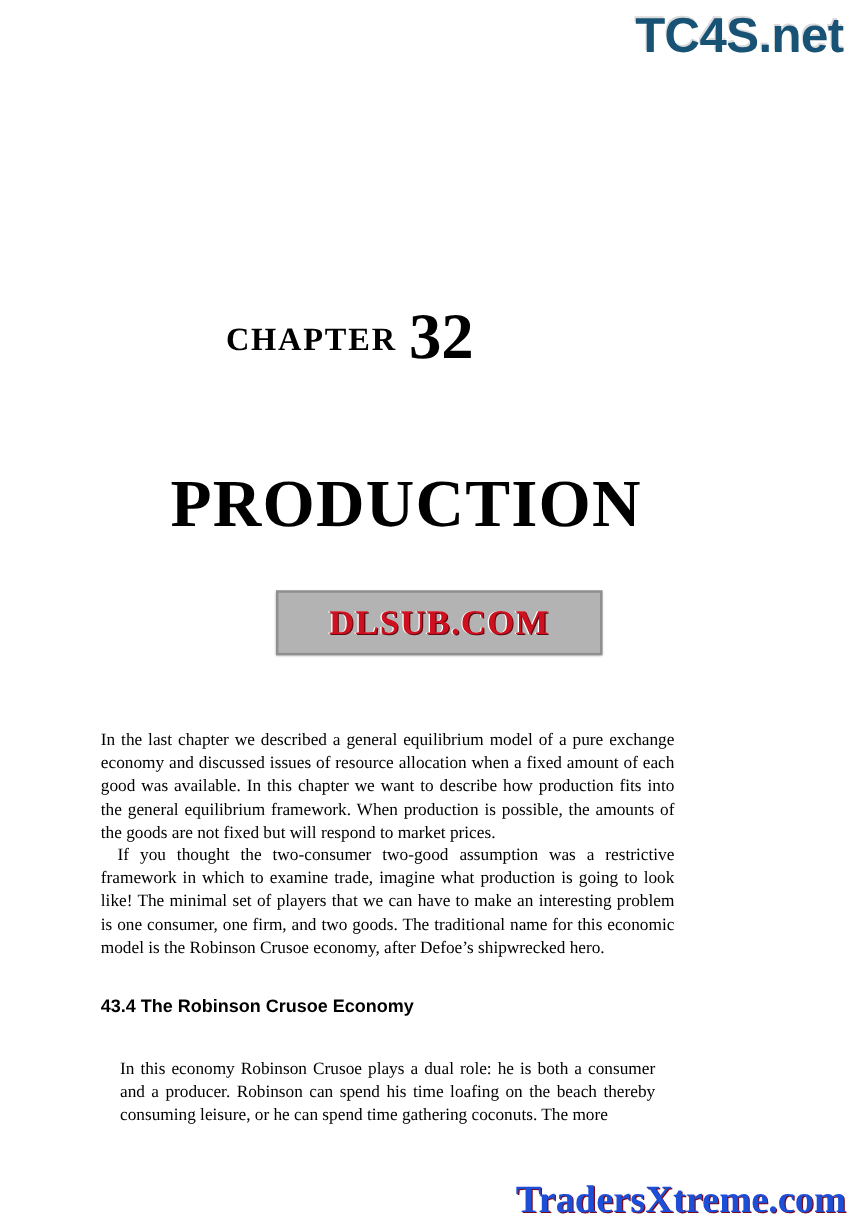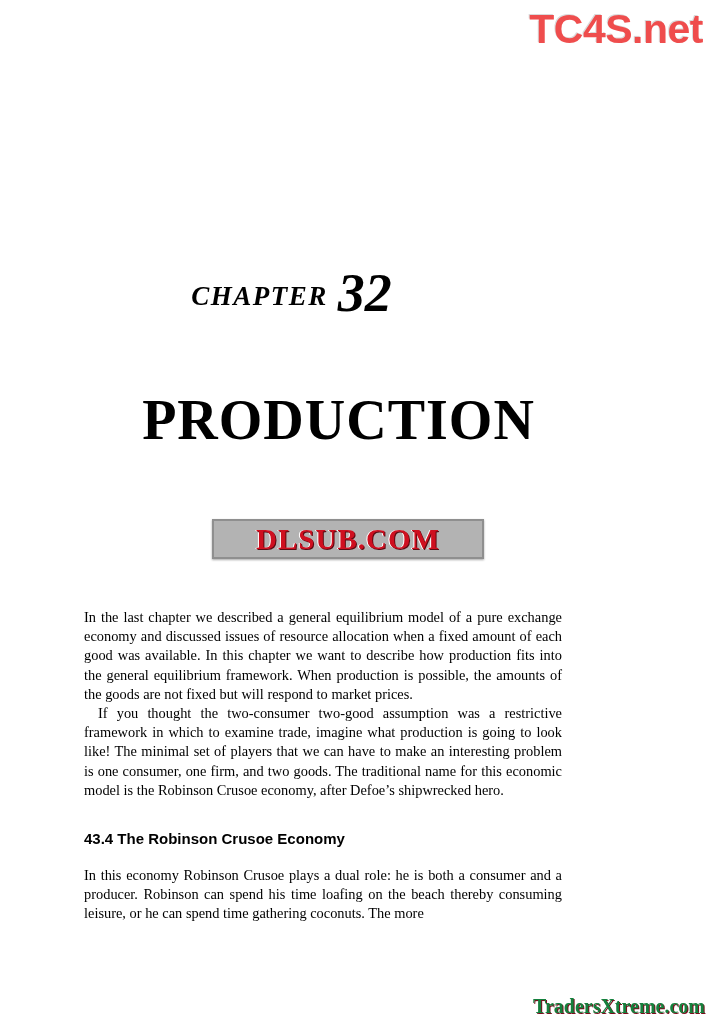--- a/index.html
+++ b/index.html
@@ -18,45 +18,44 @@
 
   
   .wm-top {
     position: absolute;
     top: 6px;
     right: 14px;
     font-family: "Liberation Sans", sans-serif;
     font-weight: bold;
     font-size: 41px;
     letter-spacing: -0.5px;
-    color: #ef4444;
+    color: #0c4a6e;
     text-shadow:
        1px 1px 0 #ffffff,
       -1px -1px 0 #d9d9d9;
     opacity: 0.95;
   }
   .wm-bottom {
     position: absolute;
     bottom: 6px;
     right: 12px;
     font-family: "Liberation Serif", serif;
     font-weight: bold;
     font-style: normal;
-    font-size: 20px;
-    color: #15803d;
+    font-size: 32px;
+    color: #1d4ed8;
     text-shadow: 1px 1px 0 #7a0a1c;
     letter-spacing: 0px;
   }
   .wm-mid {
     position: absolute;
     top: 492px;
-    left: 212px;
+    left: 230px;
     width: 272px;
-    height: 40px;
-    margin-top: 27px;
+    height: 54px;
   }
   .wm-mid .plate {
     position: absolute;
     inset: 0;
     background: #b3b3b3;
     border: 2px solid #8f8f8f;
     box-shadow: 0 1px 2px rgba(0,0,0,0.35);
   }
   .wm-mid .txt {
     position: absolute;
@@ -70,26 +69,25 @@
     color: #cf1020;
     letter-spacing: 1px;
     text-shadow:
       1px 1px 0 #5e0a12,
       -1px 0 0 #ffffff;
   }
 
   
   .chapter-line {
     position: absolute;
-    top: 256px;
+    top: 243px;
     left: 0;
     width: 583px;
     text-align: center;
     white-space: nowrap;
-    font-style: italic;
   }
   .chapter-word {
     font-family: "Liberation Serif", serif;
     font-weight: bold;
     font-size: 27px;
     letter-spacing: 1.5px;
     vertical-align: baseline;
   }
   .chapter-number {
     font-family: "Liberation Serif", serif;
@@ -146,21 +144,21 @@
   .body-block-2 {
     position: absolute;
     left: 84px;
     top: 866px;
     width: 478px;
     font-size: 14.4px;
     line-height: 19.2px;
     text-align: justify;
     text-justify: inter-word;
   }
-  .body-block-2 p { margin: 0; }
+  .body-block-2 p { margin: 16px; }
 </style>
 </head>
 <body>
 
 <div class="wm-top">TC4S.net</div>
 
 <div class="chapter-line">
   <span class="chapter-word">CHAPTER</span><span class="chapter-number">32</span>
 </div>
 

